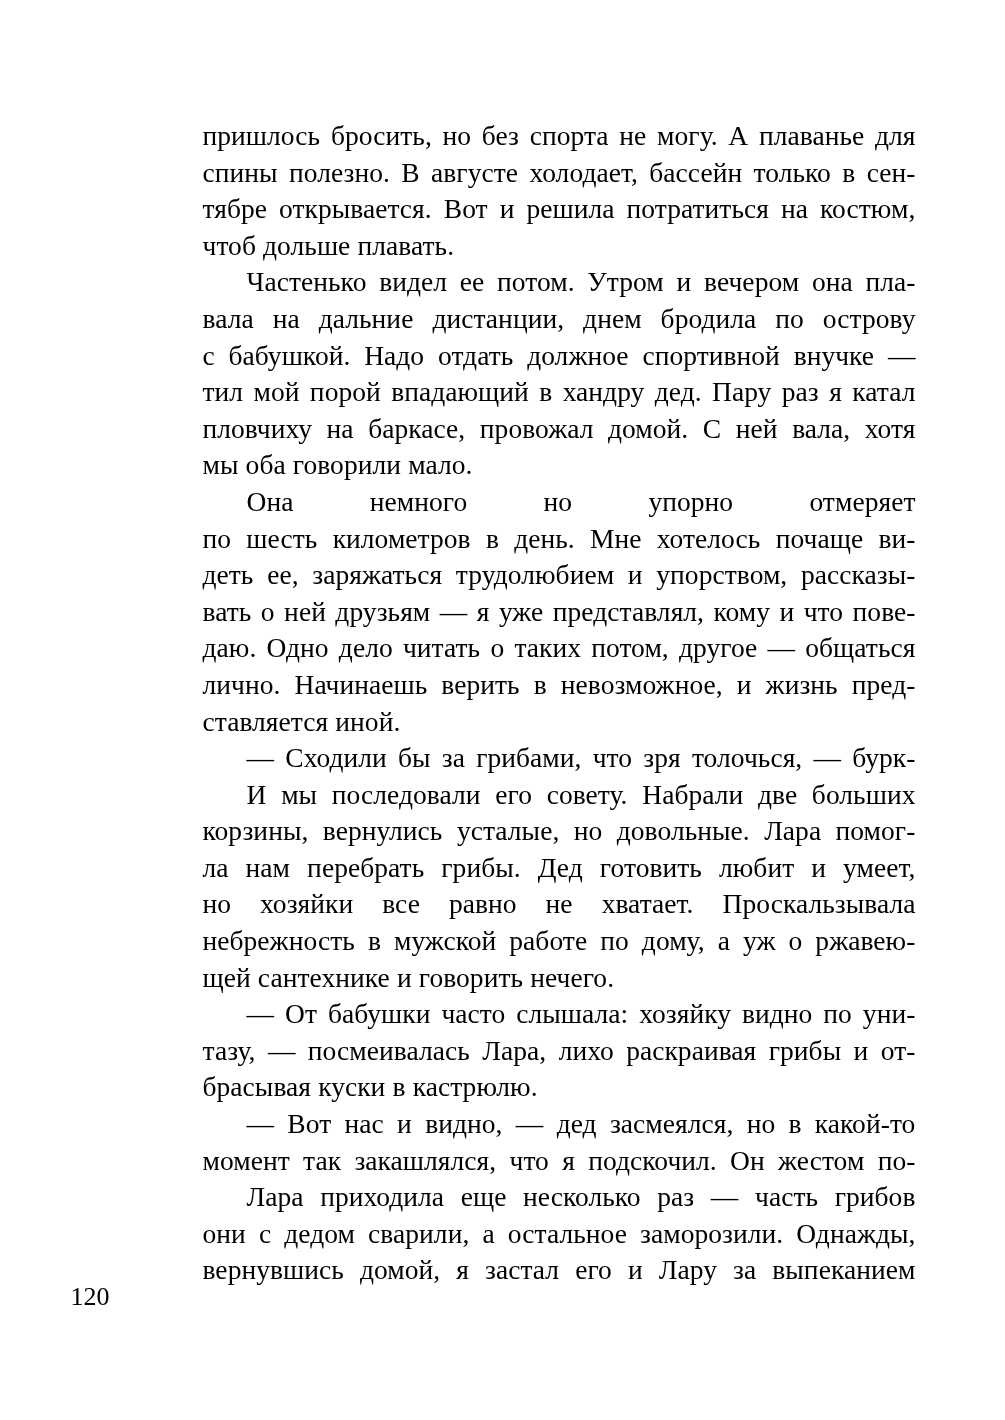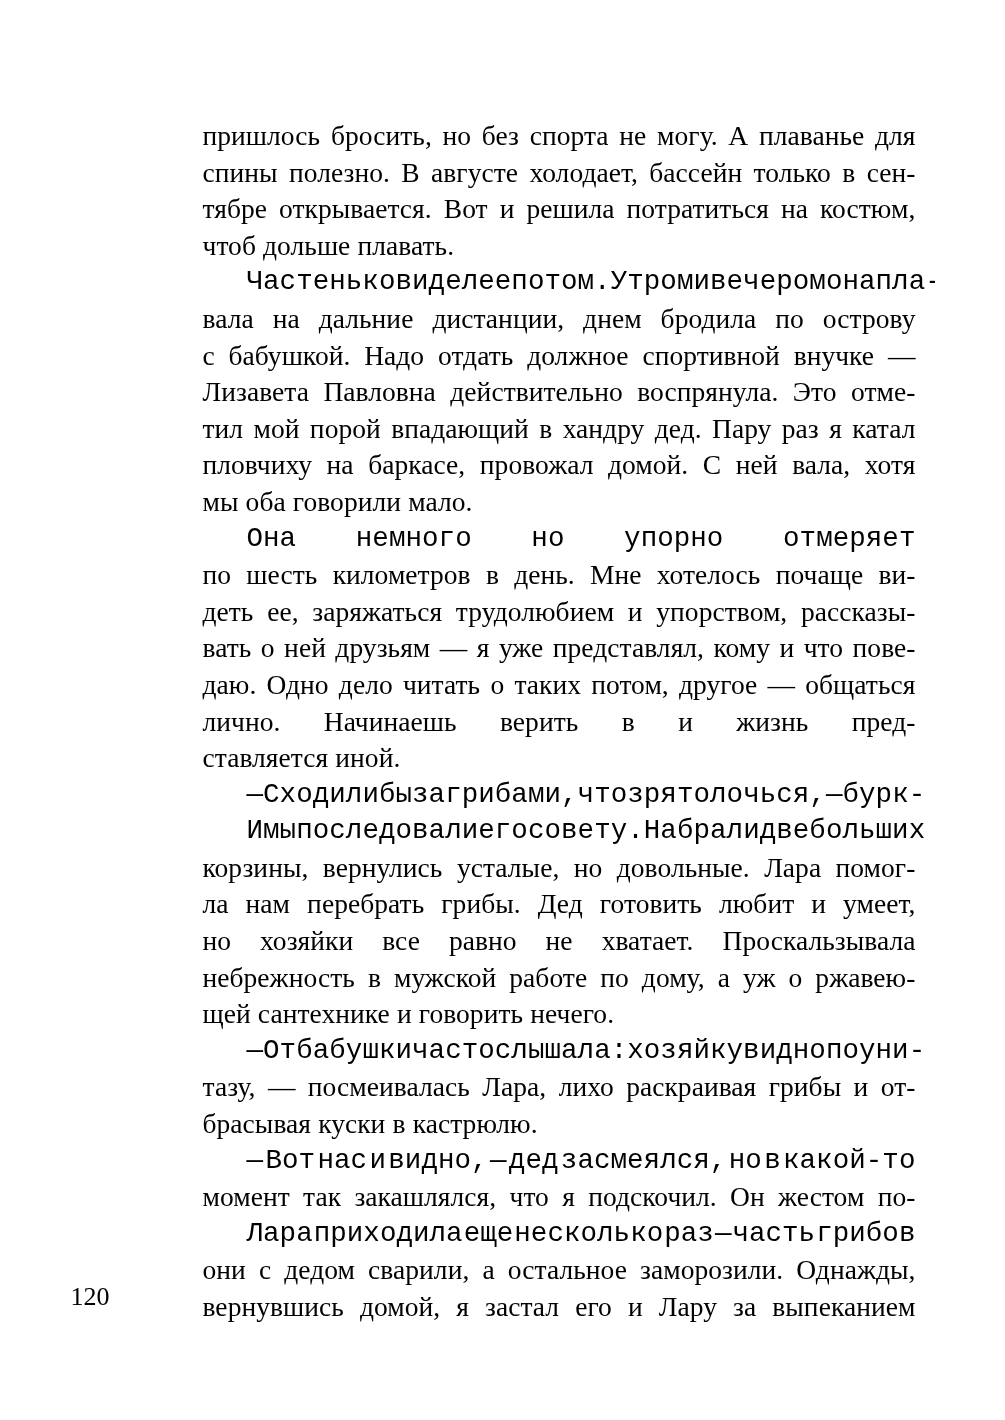--- a/index.html
+++ b/index.html
@@ -52,21 +52,20 @@
   .line.justify {
     display: flex;
     justify-content: space-between;
     white-space: normal;
   }
   .line.justify > span {
     white-space: pre;
   }
   .line.indent {
     padding-left: 44px;
-    font-family: Liberation Mono, monospace;
   }
   .line.justify.indent {
     padding-left: 44px;
   }
   .page-number {
     position: absolute;
     left: 0;
     right: 0;
     top: 1282px;
     font-size: 26px;
@@ -142,28 +141,20 @@
           <span>с</span>
           <span>бабушкой.</span>
           <span>Надо</span>
           <span>отдать</span>
           <span>должное</span>
           <span>спортивной</span>
           <span>внучке</span>
           <span>—</span>
         </div>
         <div class="line justify">
-          <span>Лизавета</span>
-          <span>Павловна</span>
-          <span>действительно</span>
-          <span>воспрянула.</span>
-          <span>Это</span>
-          <span>отме-</span>
-        </div>
-        <div class="line justify">
           <span>тил</span>
           <span>мой</span>
           <span>порой</span>
           <span>впадающий</span>
           <span>в</span>
           <span>хандру</span>
           <span>дед.</span>
           <span>Пару</span>
           <span>раз</span>
           <span>я</span>
@@ -234,20 +225,21 @@
           <span>потом,</span>
           <span>другое</span>
           <span>—</span>
           <span>общаться</span>
         </div>
         <div class="line justify">
           <span>лично.</span>
           <span>Начинаешь</span>
           <span>верить</span>
           <span>в</span>
+          <span>невозможное,</span>
           <span>и</span>
           <span>жизнь</span>
           <span>пред-</span>
         </div>
         <div class="line">ставляется иной.</div>
       </div>
       <div class="para lines" style="text-indent: 0px;">
         <div class="line justify indent">
           <span>—</span>
           <span>Сходили</span>

